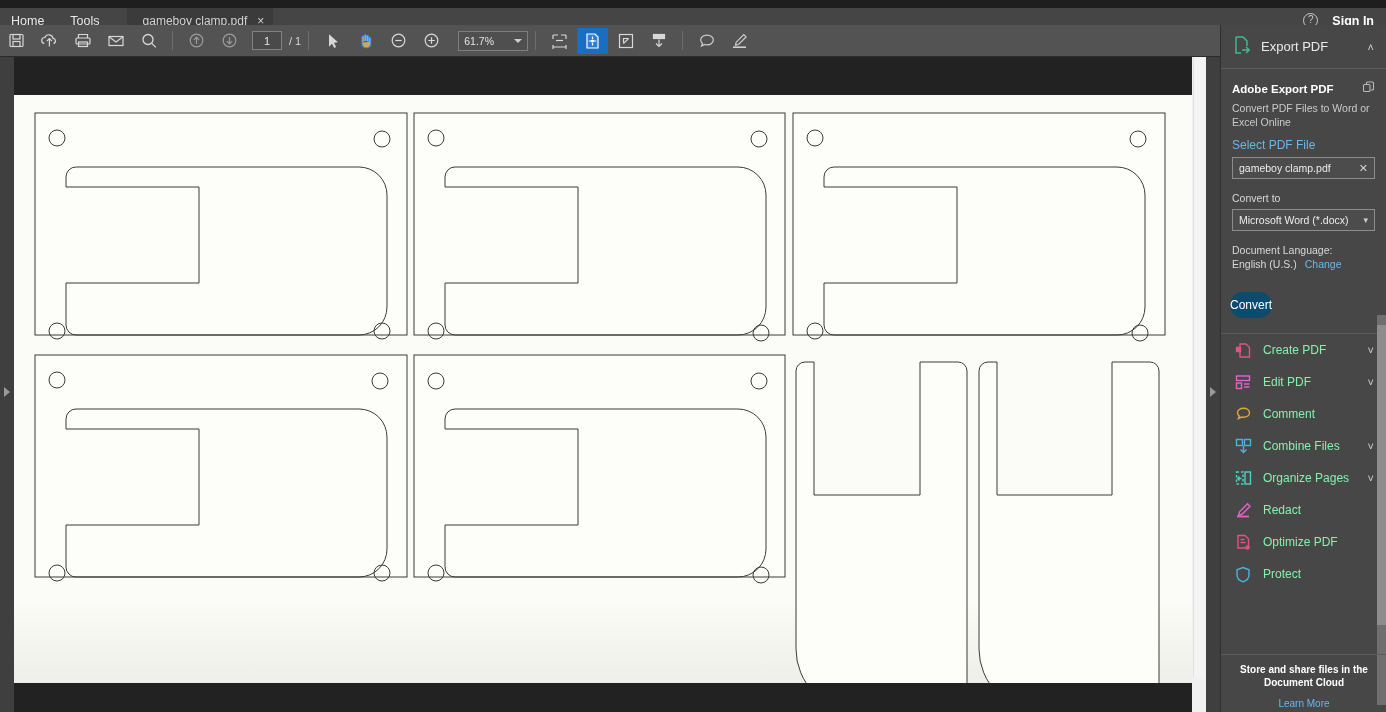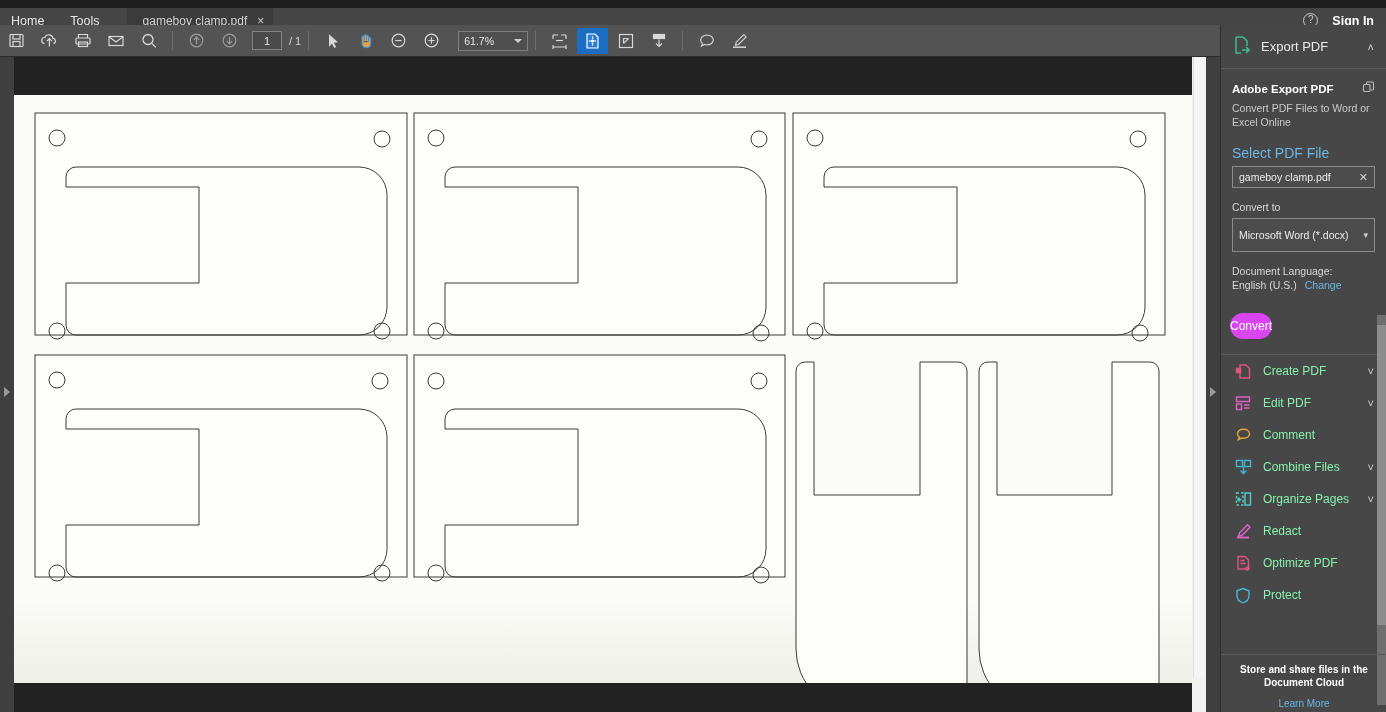--- a/index.html
+++ b/index.html
@@ -115,40 +115,40 @@
     height: 44px; display: flex; align-items: center; padding: 0 12px;
     border-bottom: 1px solid #5c5c5c;
   }
   .sb-head .lbl { color: #e9e9e9; font-size: 13px; margin-left: 10px; }
   .sb-head .chev { margin-left: auto; color: #d4d4d4; font-size: 11px; }
   .sb-body { padding: 12px 11px 0 11px; }
   .sb-title { color: #ffffff; font-size: 11.5px; font-weight: bold;
               display: flex; align-items: center; }
   .sb-title .copy { margin-left: auto; }
   .sb-sub { color: #cacaca; font-size: 10.5px; line-height: 14px; margin-top: 5px; }
-  .sb-lbl-link { color: #6ab7e8; font-size: 14px; margin-top: 16px; }
+  .sb-lbl-link { color: #6ab7e8; font-size: 12px; margin-top: 9px; }
   .sb-field {
     margin-top: 5px; height: 22px; background: #4c4c4c;
     border: 1px solid #8c8c8c; display: flex; align-items: center;
     padding: 0 6px; color: #ececec; font-size: 10.5px;
   }
   .sb-field .x { margin-left: auto; color: #d3d3d3; font-size: 11px; }
   .sb-lbl { color: #d8d8d8; font-size: 10.5px; margin-top: 13px; }
   .sb-select {
-    margin-top: 5px; height: 34px; background: #4c4c4c;
+    margin-top: 5px; height: 22px; background: #4c4c4c;
     border: 1px solid #8c8c8c; display: flex; align-items: center;
     padding: 0 6px; color: #ececec; font-size: 10.5px;
   }
   .sb-select .chev { margin-left: auto; color: #cfcfcf; font-size: 9px; }
   .sb-docl { color: #d8d8d8; font-size: 10.5px; margin-top: 13px; }
   .sb-docv { color: #d8d8d8; font-size: 10.5px; margin-top: 2px; }
   .sb-docv a { color: #6ab7e8; text-decoration: none; margin-left: 5px; }
   .convert-btn {
     margin: 22px 9px 0 9px; height: 26px; border-radius: 13px;
-    background: #d946ef; color: #ffffff; font-size: 12px;
+    background: #0c4a6e; color: #ffffff; font-size: 12px;
     display: flex; align-items: center; justify-content: center;
     border: none; font-family: inherit;
   }
   .sb-div { height: 1px; background: #5c5c5c; margin: 15px 0 0 0; }
   .tool-row {
     height: 32px; display: flex; align-items: center; padding: 0 12px;
   }
   .tool-row .ti { width: 20px; display: flex; justify-content: center; }
   .tool-row .tl { color: #86efac; font-size: 12px; margin-left: 10px; }
   .tool-row .tc { margin-left: auto; color: #d0d0d0; font-size: 11px; }

